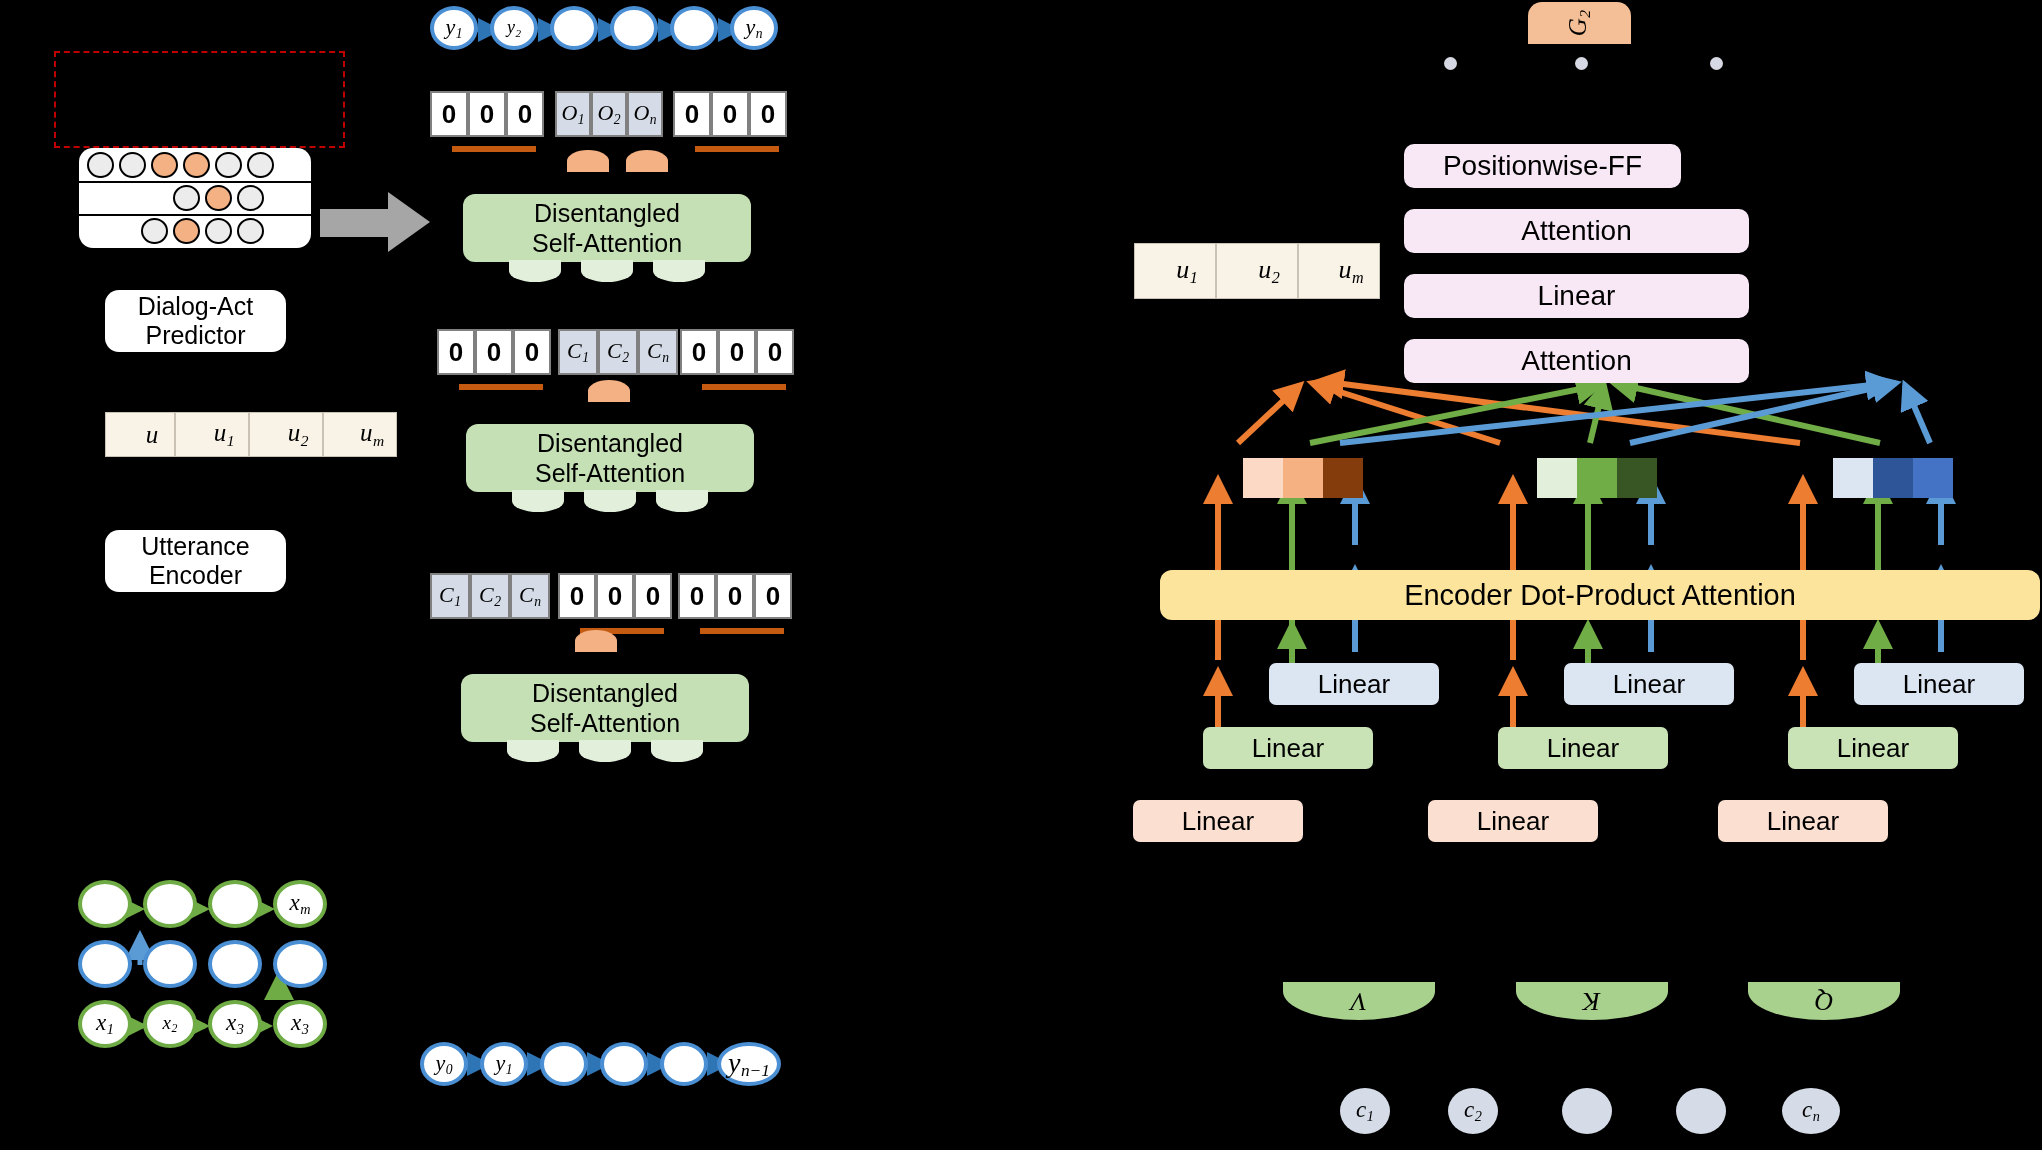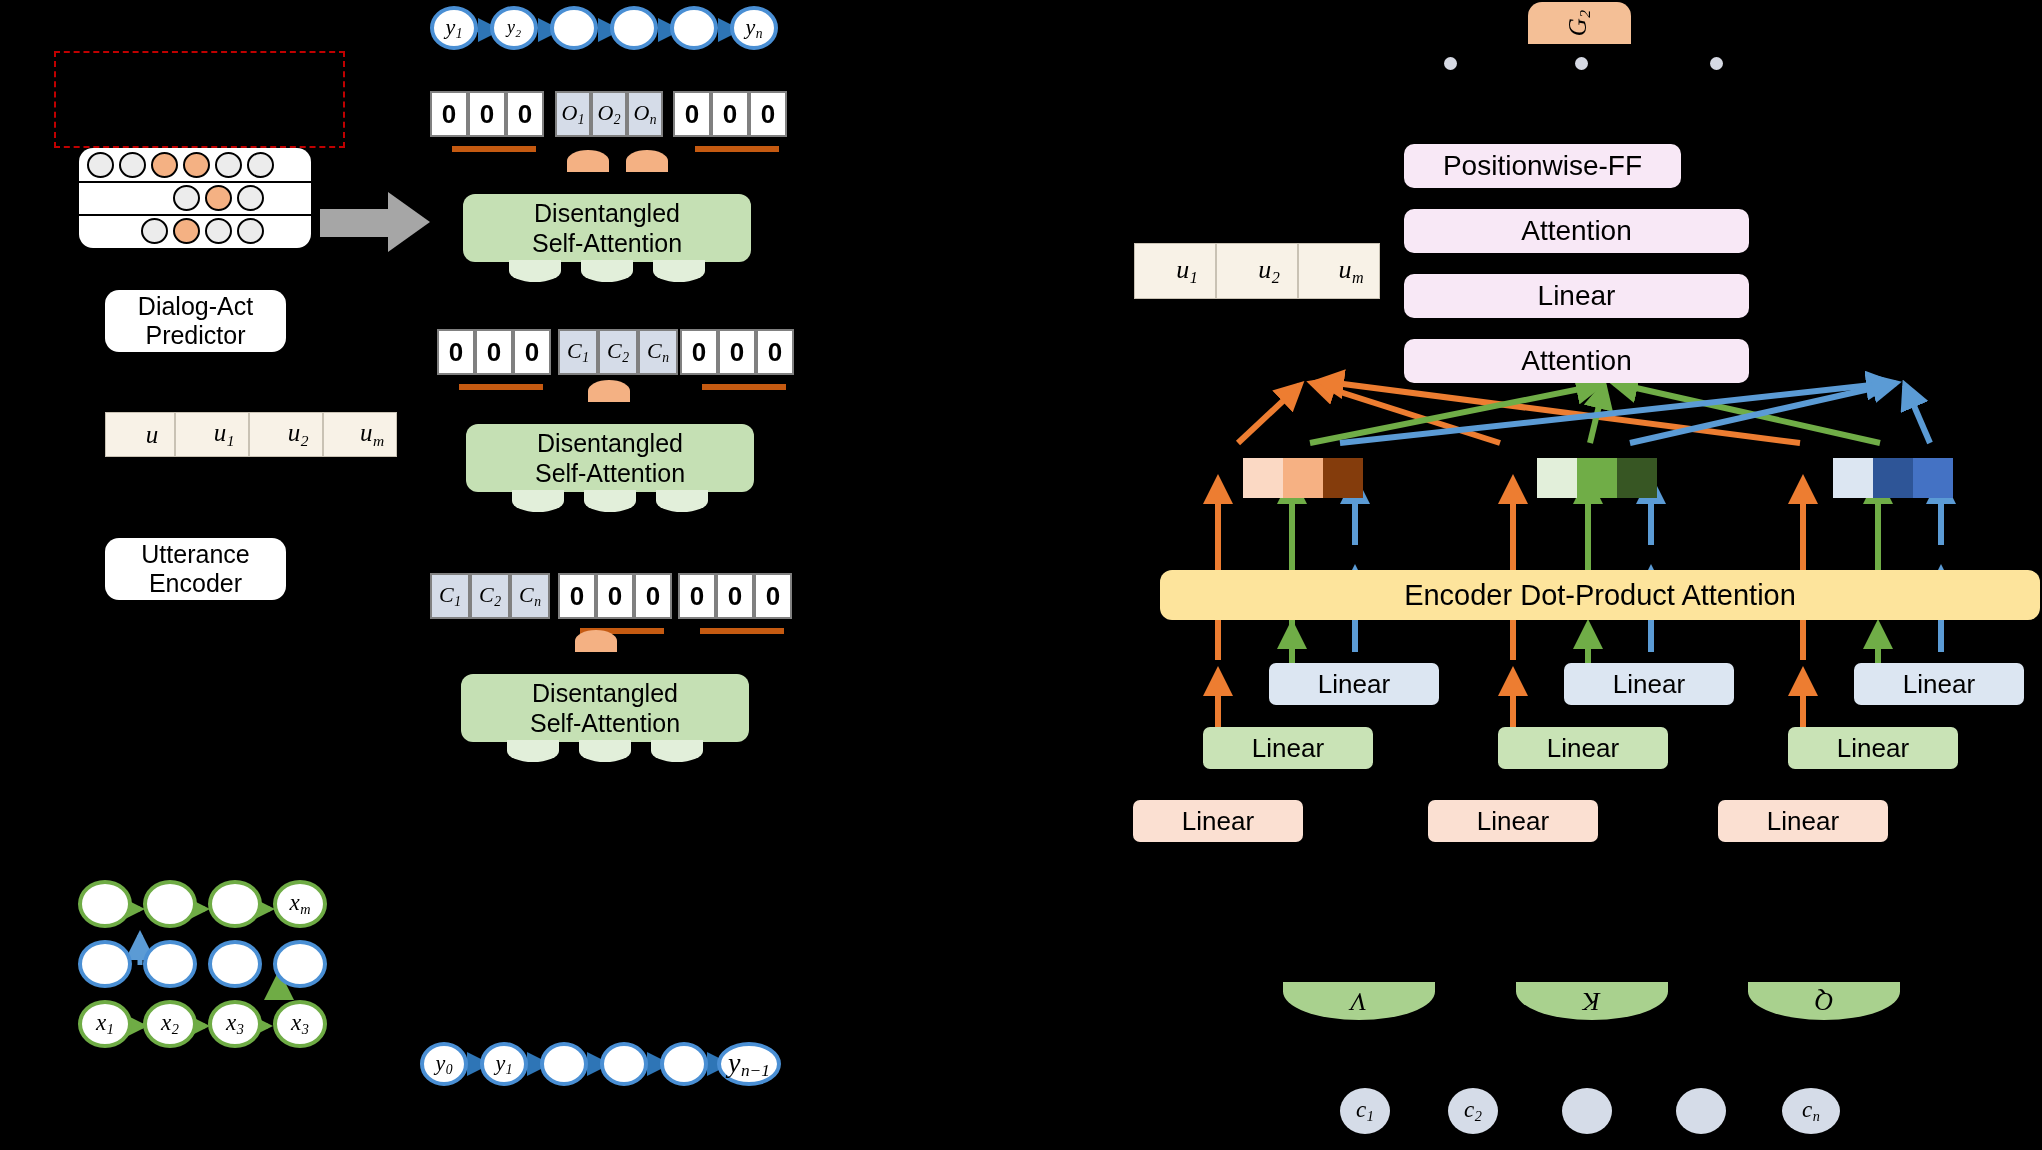--- a/index.html
+++ b/index.html
@@ -200,21 +200,21 @@
       <span class="mi" style="font-size:25px;">u<span class="sub">1</span></span>
     </div>
   <div class="cell-cream center" style="width:48px;height:43px;">
       <span class="mi" style="font-size:25px;">u<span class="sub">2</span></span>
     </div>
   <div class="cell-cream center" style="width:48px;height:43px;">
       <span class="mi" style="font-size:25px;">u<span class="sub">m</span></span>
     </div>
 </div>
 
-<div class="abs rrect center" style="left:105px;top:530px;width:181px;height:62px;font-size:25px;line-height:1.18;margin-top:8px;">
+<div class="abs rrect center" style="left:105px;top:530px;width:181px;height:62px;font-size:25px;line-height:1.18;">
   <div>
     <div>Utterance</div>
     <div>Encoder</div>
   </div>
 </div>
 
 <div class="abs" style="left:78px;top:880px;">
   <div class="abs node-green center" style="left:0;top:0;width:54px;height:48px;"></div>
   <div class="abs node-green center" style="left:65px;top:0;width:54px;height:48px;"></div>
   <div class="abs node-green center" style="left:130px;top:0;width:54px;height:48px;"></div>
@@ -226,21 +226,21 @@
   <div class="abs node center" style="left:0;top:0;width:54px;height:48px;"></div>
   <div class="abs node center" style="left:65px;top:0;width:54px;height:48px;"></div>
   <div class="abs node center" style="left:130px;top:0;width:54px;height:48px;"></div>
   <div class="abs node center" style="left:195px;top:0;width:54px;height:48px;"></div>
 </div>
 <div class="abs" style="left:78px;top:1000px;">
   <div class="abs node-green center" style="left:0;top:0;width:54px;height:48px;">
       <span class="mi" style="font-size:23px;">x<span class="sub">1</span></span>
     </div>
   <div class="abs node-green center" style="left:65px;top:0;width:54px;height:48px;">
-      <span class="mi" style="font-size:23px;">x<span class="sub">2</span></span>
+      <span class="mi" style="font-size:19px;">x<span class="sub">2</span></span>
     </div>
   <div class="abs node-green center" style="left:130px;top:0;width:54px;height:48px;">
       <span class="mi" style="font-size:23px;">x<span class="sub">3</span></span>
     </div>
   <div class="abs node-green center" style="left:195px;top:0;width:54px;height:48px;">
       <span class="mi" style="font-size:23px;">x<span class="sub">3</span></span>
     </div>
 </div>
 
 <div class="abs" style="left:430px;top:6px;">

